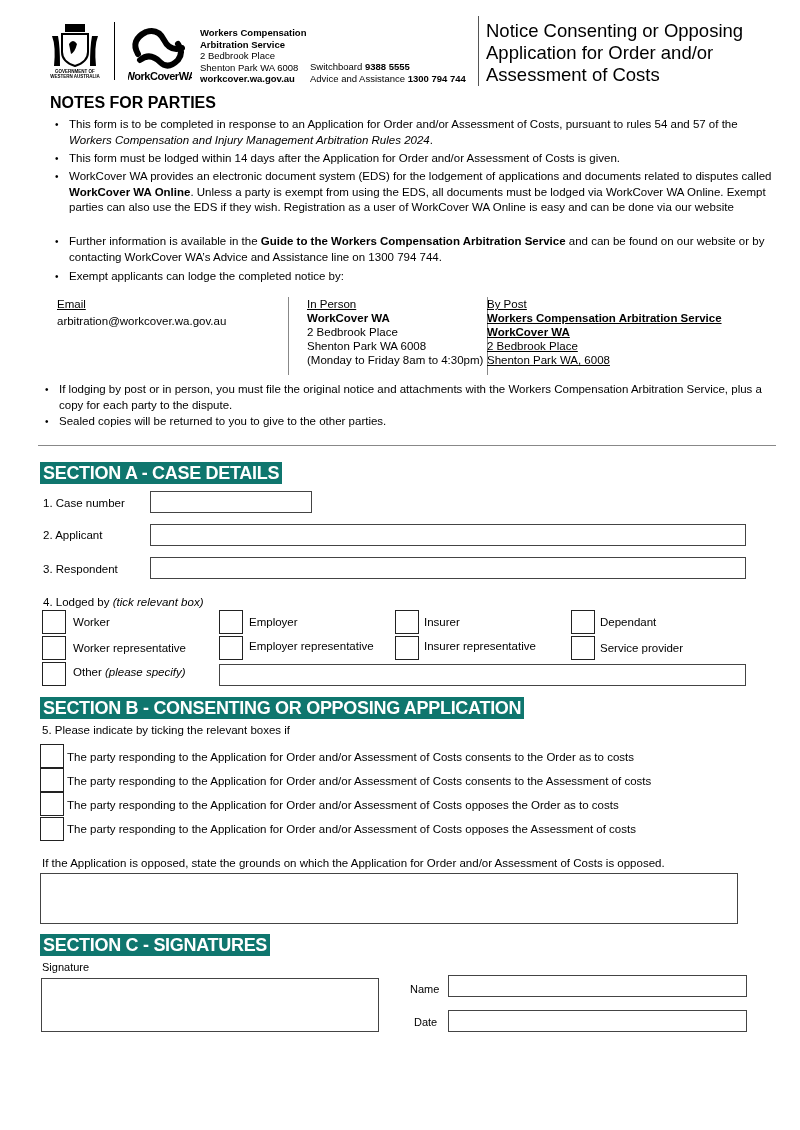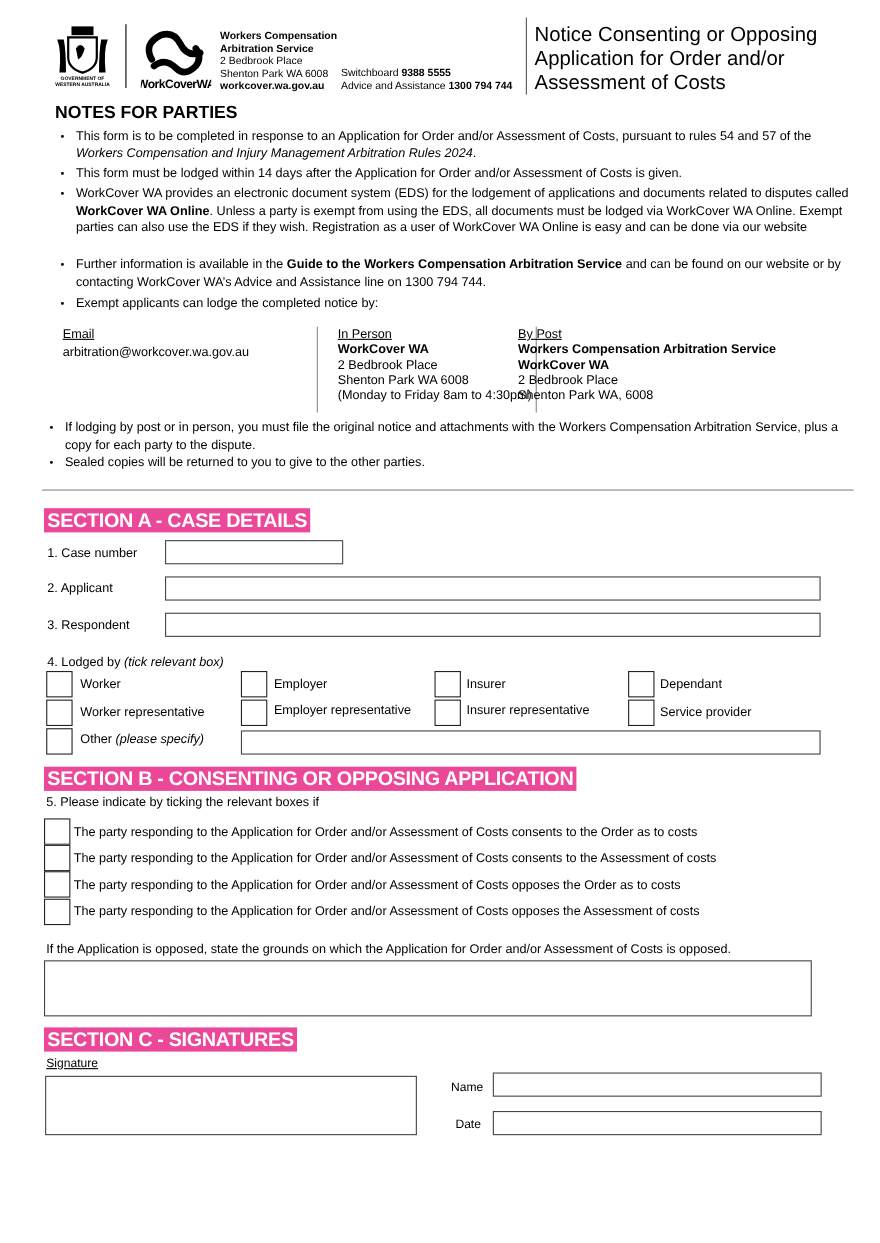--- a/index.html
+++ b/index.html
@@ -23,21 +23,21 @@
   .note::before { content: "\2022"; position: absolute; left: 0; top: 0; font-size: 10px; }
   .lodge-col { top: 297px; font-size: 11.5px; line-height: 14px; }
   .lodge-col .u { text-decoration: underline; }
   .lodge-col .b { font-weight: bold; }
   .lodge-divider { width: 1px; background: #888; top: 297px; height: 78px; }
   .note2 { left: 45px; font-size: 11.5px; line-height: 15.5px; width: 720px; padding-left: 14px; }
   .note2::before { content: "\2022"; position: absolute; left: 0; top: 0; font-size: 10px; }
   .hr { left: 38px; top: 445px; width: 738px; height: 1px; background: #888; }
 
   
-  .sec-head { background: #ec4899; color: #fff; font-weight: bold; font-size: 18px; padding: 1px 3px 0 3px; height: 22px; line-height: 21px; letter-spacing: -0.3px; }
+  .sec-head { background: #0f766e; color: #fff; font-weight: bold; font-size: 18px; padding: 1px 3px 0 3px; height: 22px; line-height: 21px; letter-spacing: -0.3px; }
 
   .lbl { font-size: 11.5px; }
   .box { border: 1px solid #444; background: #fff; }
   .chk { border: 1px solid #222; background: #fff; width: 24px; height: 24px; }
 
   .footer { left: 688px; top: 1092px; font-size: 9px; color: #222; margin-top: 40px; }
 </style>
 </head>
 <body>
 
@@ -97,21 +97,21 @@
 </div>
 <div class="abs lodge-divider" style="left:288px;"></div>
 <div class="abs lodge-col" style="left:295px;margin-left:12px;">
   <div class="u">In Person</div>
   <div class="b">WorkCover WA</div>
   <div>2 Bedbrook Place</div>
   <div>Shenton Park WA 6008</div>
   <div>(Monday to Friday 8am to 4:30pm)</div>
 </div>
 <div class="abs lodge-divider" style="left:487px;"></div>
-<div class="abs lodge-col" style="left:471px;">
+<div class="abs lodge-col" style="left:487px;text-decoration:underline;">
   <div class="u">By Post</div>
   <div class="b">Workers Compensation Arbitration Service</div>
   <div class="b">WorkCover WA</div>
   <div>2 Bedbrook Place</div>
   <div>Shenton Park WA, 6008</div>
 </div>
 
 <div class="abs note2" style="top:382px;">If lodging by post or in person, you must file the original notice and attachments with the Workers Compensation Arbitration Service, plus a copy for each party to the dispute.</div>
 <div class="abs note2" style="top:414px;">Sealed copies will be returned to you to give to the other parties.</div>
 <div class="abs hr"></div>
@@ -164,21 +164,21 @@
 <div class="abs lbl" style="left:67px; top:775px;">The party responding to the Application for Order and/or Assessment of Costs consents to the Assessment of costs</div>
 <div class="abs chk" style="left:40px; top:792px;"></div>
 <div class="abs lbl" style="left:67px; top:799px;">The party responding to the Application for Order and/or Assessment of Costs opposes the Order as to costs</div>
 <div class="abs chk" style="left:40px; top:817px;"></div>
 <div class="abs lbl" style="left:67px; top:823px;">The party responding to the Application for Order and/or Assessment of Costs opposes the Assessment of costs</div>
 
 <div class="abs lbl" style="left:42px; top:857px;">If the Application is opposed, state the grounds on which the Application for Order and/or Assessment of Costs is opposed.</div>
 <div class="abs box" style="left:40px; top:873px; width:698px; height:51px;"></div>
 
 <div class="abs sec-head" style="left:40px; top:934px;">SECTION C - SIGNATURES</div>
-<div class="abs lbl" style="left:42px; top:961px; font-size:11px;text-decoration:underline;">Signature</div>
+<div class="abs lbl" style="left:42px; top:961px; font-size:11px;">Signature</div>
 <div class="abs box" style="left:41px; top:978px; width:338px; height:54px;"></div>
 
 <div class="abs lbl" style="left:410px; top:983px; font-size:11px;">Name</div>
 <div class="abs box" style="left:448px; top:975px; width:299px; height:22px;"></div>
 <div class="abs lbl" style="left:414px; top:1016px; font-size:11px;">Date</div>
 <div class="abs box" style="left:448px; top:1010px; width:299px; height:22px;"></div>
 
 <div class="abs footer" style="white-space:pre;">Form AS16   v1   |   1</div>
 
 </body></html>

